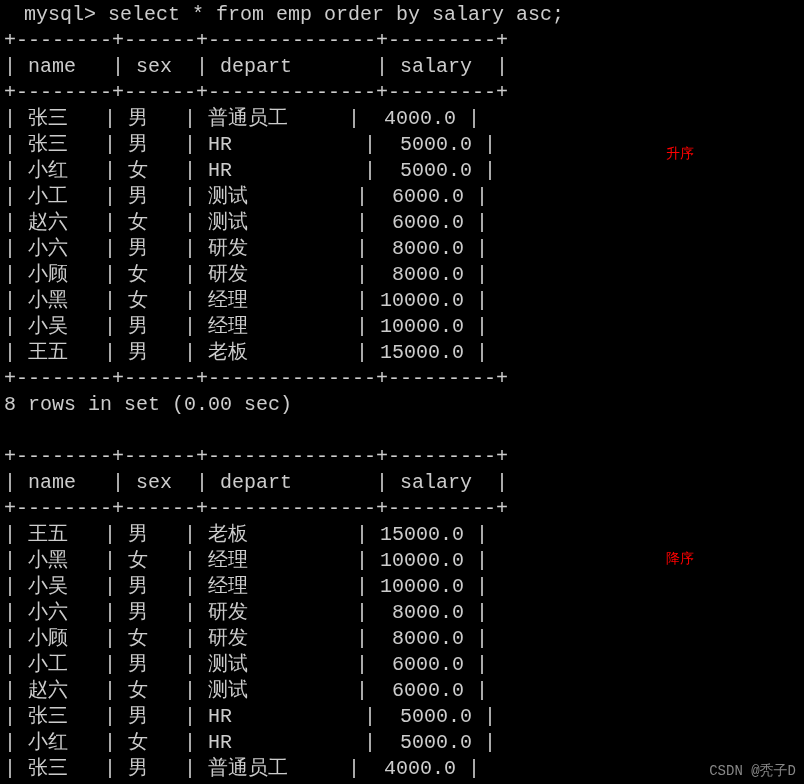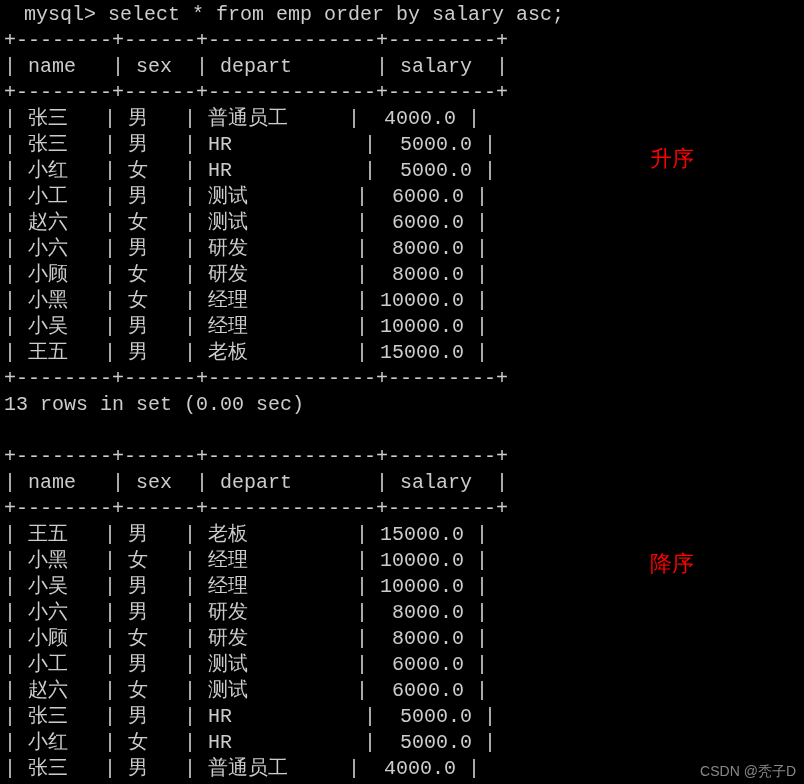--- a/index.html
+++ b/index.html
@@ -36,38 +36,38 @@
       padding-left: 4px;
       white-space: pre;
     }
     .result-text {
       color: #ccc;
       padding-left: 4px;
     }
     .annotation {
       position: absolute;
       color: #ff0000;
-      font-size: 22px;
-      font-family: Liberation Serif, serif;
+      font-size: 14px;
+      font-family: Liberation Mono, monospace;
     }
     .annotation1 {
       top: 145px;
       right: 110px;
     }
     .annotation2 {
       top: 550px;
       right: 110px;
     }
     .watermark {
       position: absolute;
       bottom: 4px;
       right: 8px;
       color: #888;
       font-size: 14px;
-      font-family: Liberation Sans, sans-serif;
+      font-family: Liberation Mono, monospace;
     }
     .blank-line {
       height: 26px;
     }
   </style>
 </head>
 <body>
 
 <div class="terminal">
 
@@ -81,21 +81,21 @@
       <div class="table-row">| 小红   | 女   | HR           |  5000.0 |</div>
       <div class="table-row">| 小工   | 男   | 测试         |  6000.0 |</div>
       <div class="table-row">| 赵六   | 女   | 测试         |  6000.0 |</div>
       <div class="table-row">| 小六   | 男   | 研发         |  8000.0 |</div>
       <div class="table-row">| 小顾   | 女   | 研发         |  8000.0 |</div>
       <div class="table-row">| 小黑   | 女   | 经理         | 10000.0 |</div>
       <div class="table-row">| 小吴   | 男   | 经理         | 10000.0 |</div>
       <div class="table-row">| 王五   | 男   | 老板         | 15000.0 |</div>
     </div>
   <div class="table-border" id="border3">+--------+------+--------------+---------+</div>
-  <div class="result-text">13 rows in set (0.00 sec)</div>
+  <div class="result-text">8 rows in set (0.00 sec)</div>
   <div class="blank-line"></div>
 
   <div class="table-border" id="border4">+--------+------+--------------+---------+</div>
   <div class="table-row" id="header2">| name   | sex  | depart       | salary  |</div>
   <div class="table-border" id="border5">+--------+------+--------------+---------+</div>
   <div id="rows2">
       <div class="table-row">| 王五   | 男   | 老板         | 15000.0 |</div>
       <div class="table-row">| 小黑   | 女   | 经理         | 10000.0 |</div>
       <div class="table-row">| 小吴   | 男   | 经理         | 10000.0 |</div>
       <div class="table-row">| 小六   | 男   | 研发         |  8000.0 |</div>

